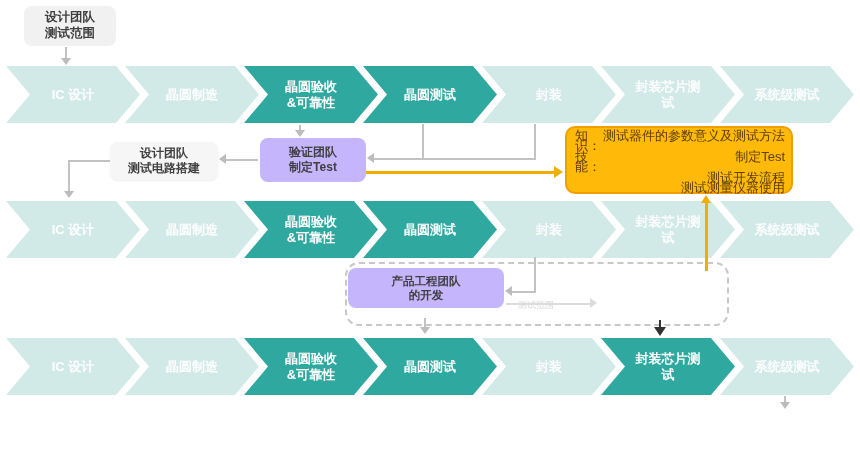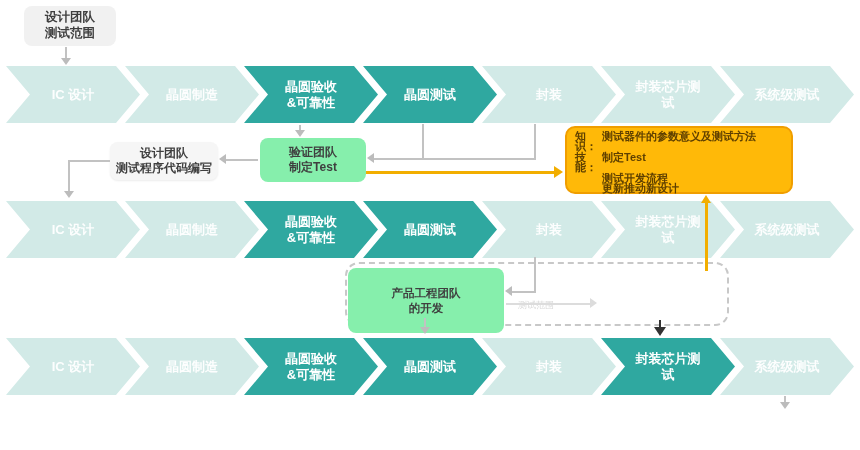--- a/index.html
+++ b/index.html
@@ -18,30 +18,30 @@
   .chevron.light{background:#d2eae7;color:rgba(255,255,255,0.95);}
   .chevron.dark{background:#2fa8a0;color:#ffffff;}
   
   .note{
     position:absolute;border-radius:8px;display:flex;flex-direction:column;
     align-items:center;justify-content:center;text-align:center;
     font-size:12.5px;font-weight:bold;color:#3f3f3f;line-height:1.25;
   }
   .note.f1{background:#f1f1f1;}
   .note.f2{background:#f6f6f6;box-shadow:0 1px 2px rgba(0,0,0,0.08);}
-  .note.g1{background:#86efac;}
+  .note.g1{background:#c4b5fd;}
   .note.g2{background:#e4e4e4;}
   .note.g3{background:#ededed;border:1px solid #d2d2d2;border-radius:6px;}
   
   #yellow-box{
     position:absolute;left:565px;top:126px;width:228px;height:68px;box-sizing:border-box;
     background:#ffb908;border:2px solid #f09e00;border-radius:10px;padding:3px 6px 2px 8px;
   }
   #yellow-box .yb-title{font-size:11px;font-weight:bold;color:#3d2400;text-align:center;line-height:13px;}
-  .yb-row{font-size:11px;line-height:10.4px;color:#5f4000;font-weight:bold;display:flex;}
+  .yb-row{font-size:13px;line-height:10.4px;color:#5f4000;font-weight:normal;display:flex;justify-content:space-between;}
   .yb-label{width:27px;flex:0 0 27px;}
   
   #dashed-group{
     position:absolute;left:345px;top:262px;width:384px;height:64px;box-sizing:border-box;
     border:2px dashed #c8c8c8;border-radius:14px;
   }
   #test-scope-label{position:absolute;left:518px;top:299px;width:70px;font-size:9px;color:#d8d8d8;font-weight:normal;}
   
   .vline,.hline{position:absolute;background:#c2c2c2;}
   .vline{width:2px;}
@@ -97,21 +97,21 @@
       <div class="chevron light" style="left: 720px;"><span>系统级测试</span></div>
     </div>
 
   <div class="note f1" style="left:24px;top:6px;width:92px;height:40px">
     <span>设计团队</span>
     <span>测试范围</span>
   </div>
 
   <div class="note f2" style="left:110px;top:142px;width:108px;height:38px;font-size:12px">
     <span>设计团队</span>
-    <span>测试程序代码编写</span>
+    <span>测试电路搭建</span>
   </div>
 
   <div class="note g1" style="left:260px;top:138px;width:106px;height:44px;font-size:12px">
     <span>验证团队</span>
     <span>制定Test</span>
   </div>
 
   <div id="yellow-box">
     <div id="yb-items">
         <div class="yb-row">
@@ -121,28 +121,28 @@
         <div class="yb-row">
           <span class="yb-label">技能：</span>
           <span>制定Test</span>
         </div>
         <div class="yb-row">
           <span class="yb-label"></span>
           <span>测试开发流程</span>
         </div>
         <div class="yb-row">
           <span class="yb-label"></span>
-          <span>更新推动新设计</span>
+          <span>测试测量仪器使用</span>
         </div>
       </div>
   </div>
 
   <div id="dashed-group"></div>
 
-  <div class="note g1" style="left:348px;top:268px;width:156px;height:65px;font-size:11.5px">
+  <div class="note g1" style="left:348px;top:268px;width:156px;height:40px;font-size:11.5px">
     <span>产品工程团队</span>
     <span>的开发</span>
   </div>
 
 
   <div id="test-scope-label">测试范围</div>
 
 
   <div class="vline" style="left:65px;top:47px;height:13px"></div>
   <div class="head down" style="left:61px;top:58px"></div>

